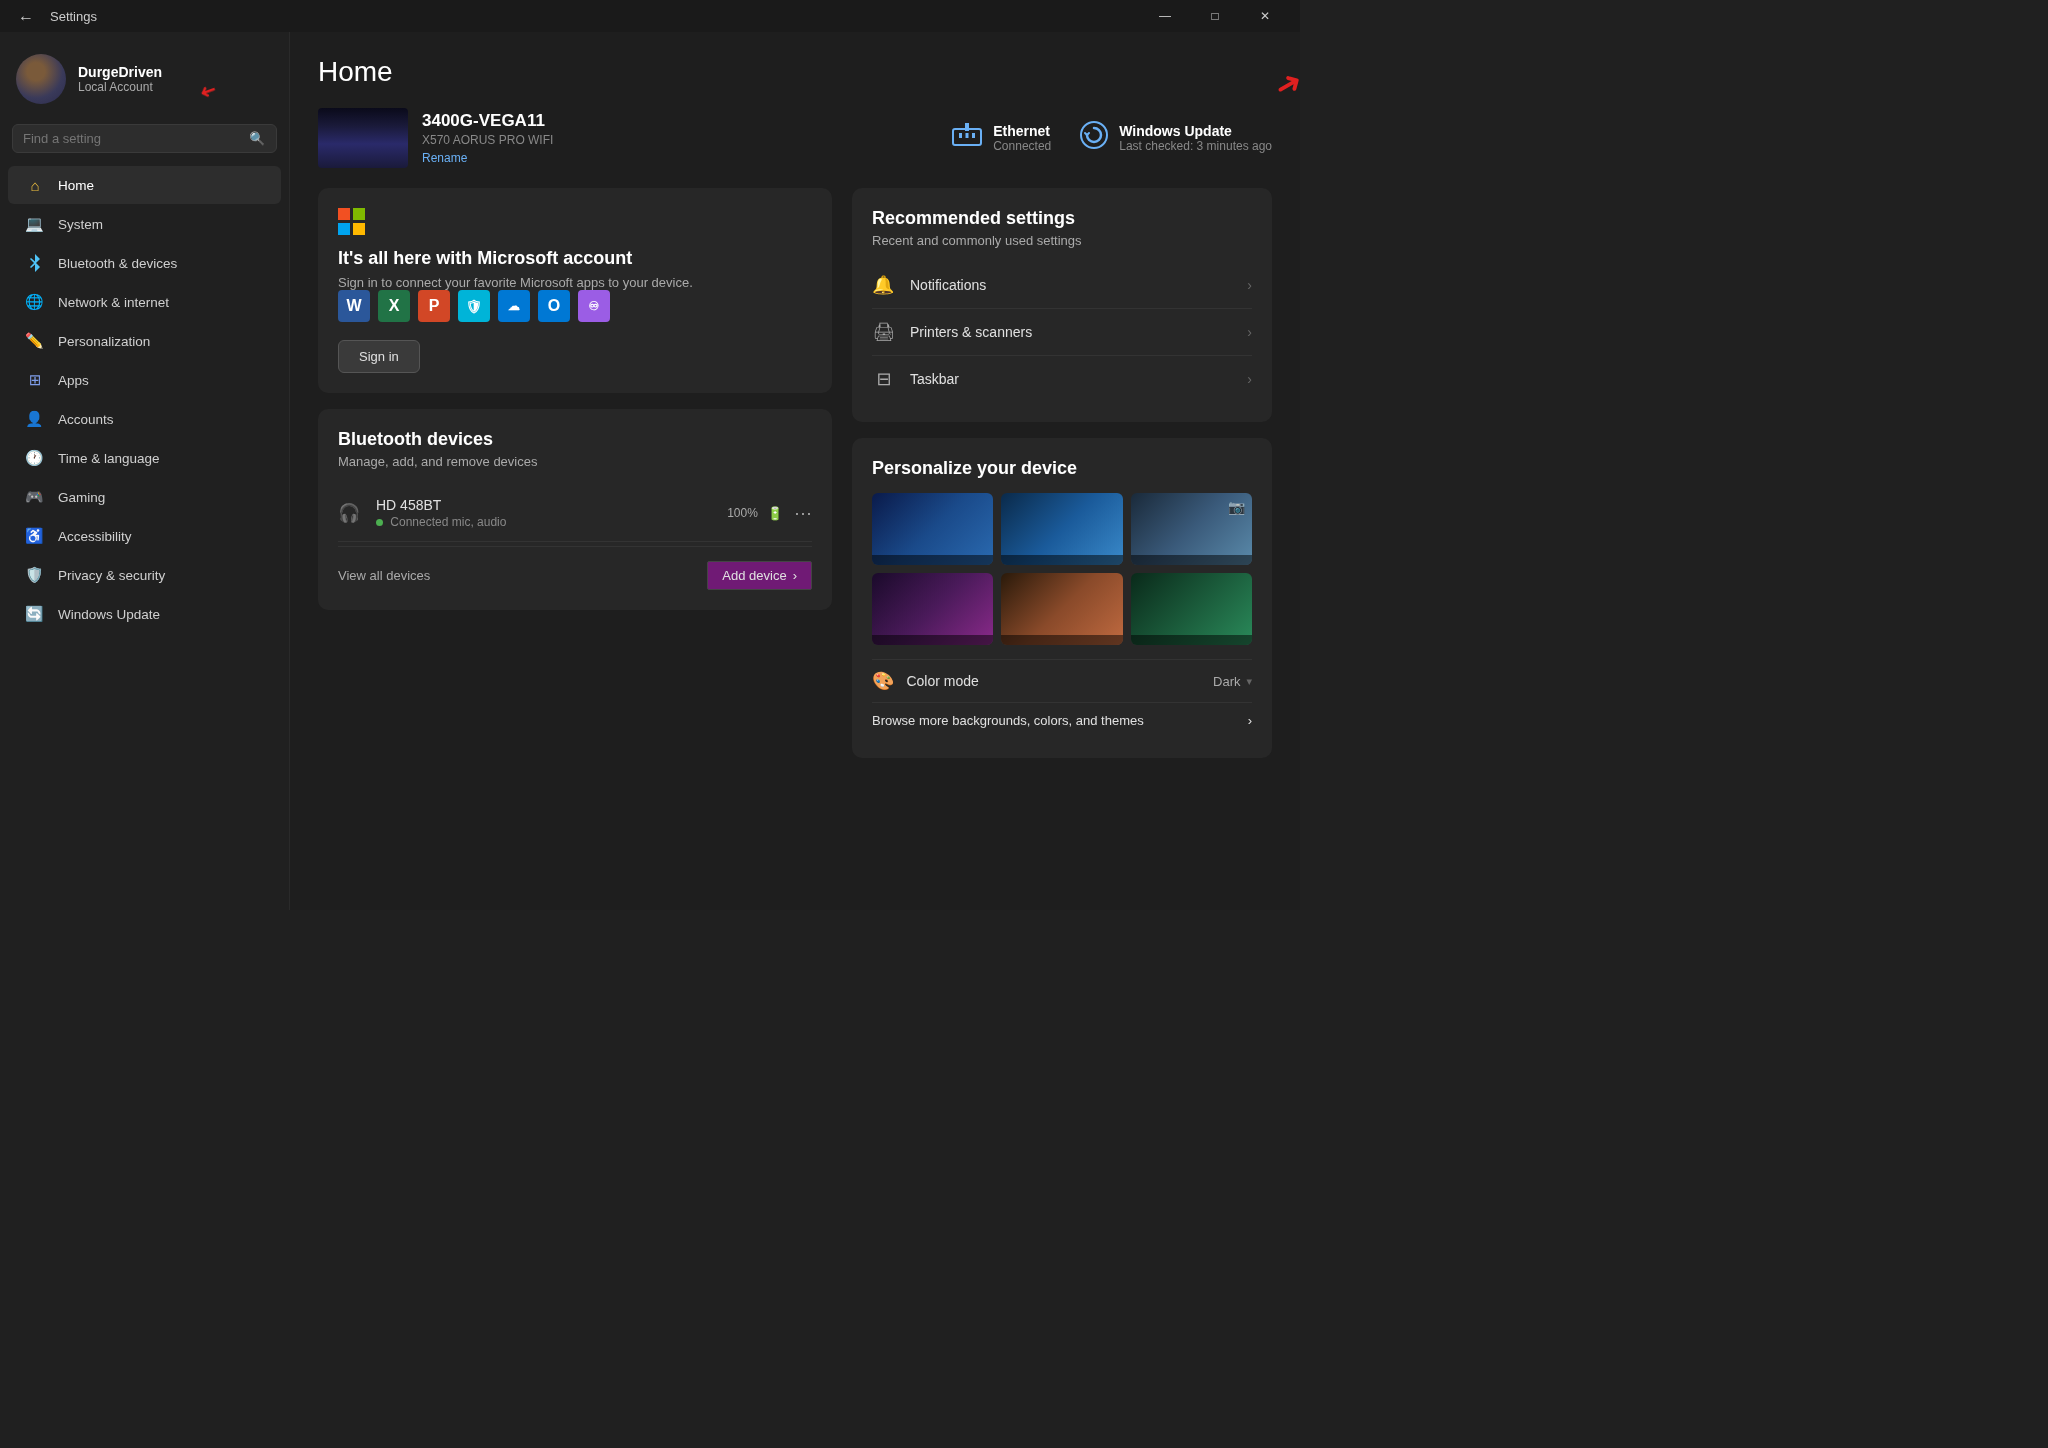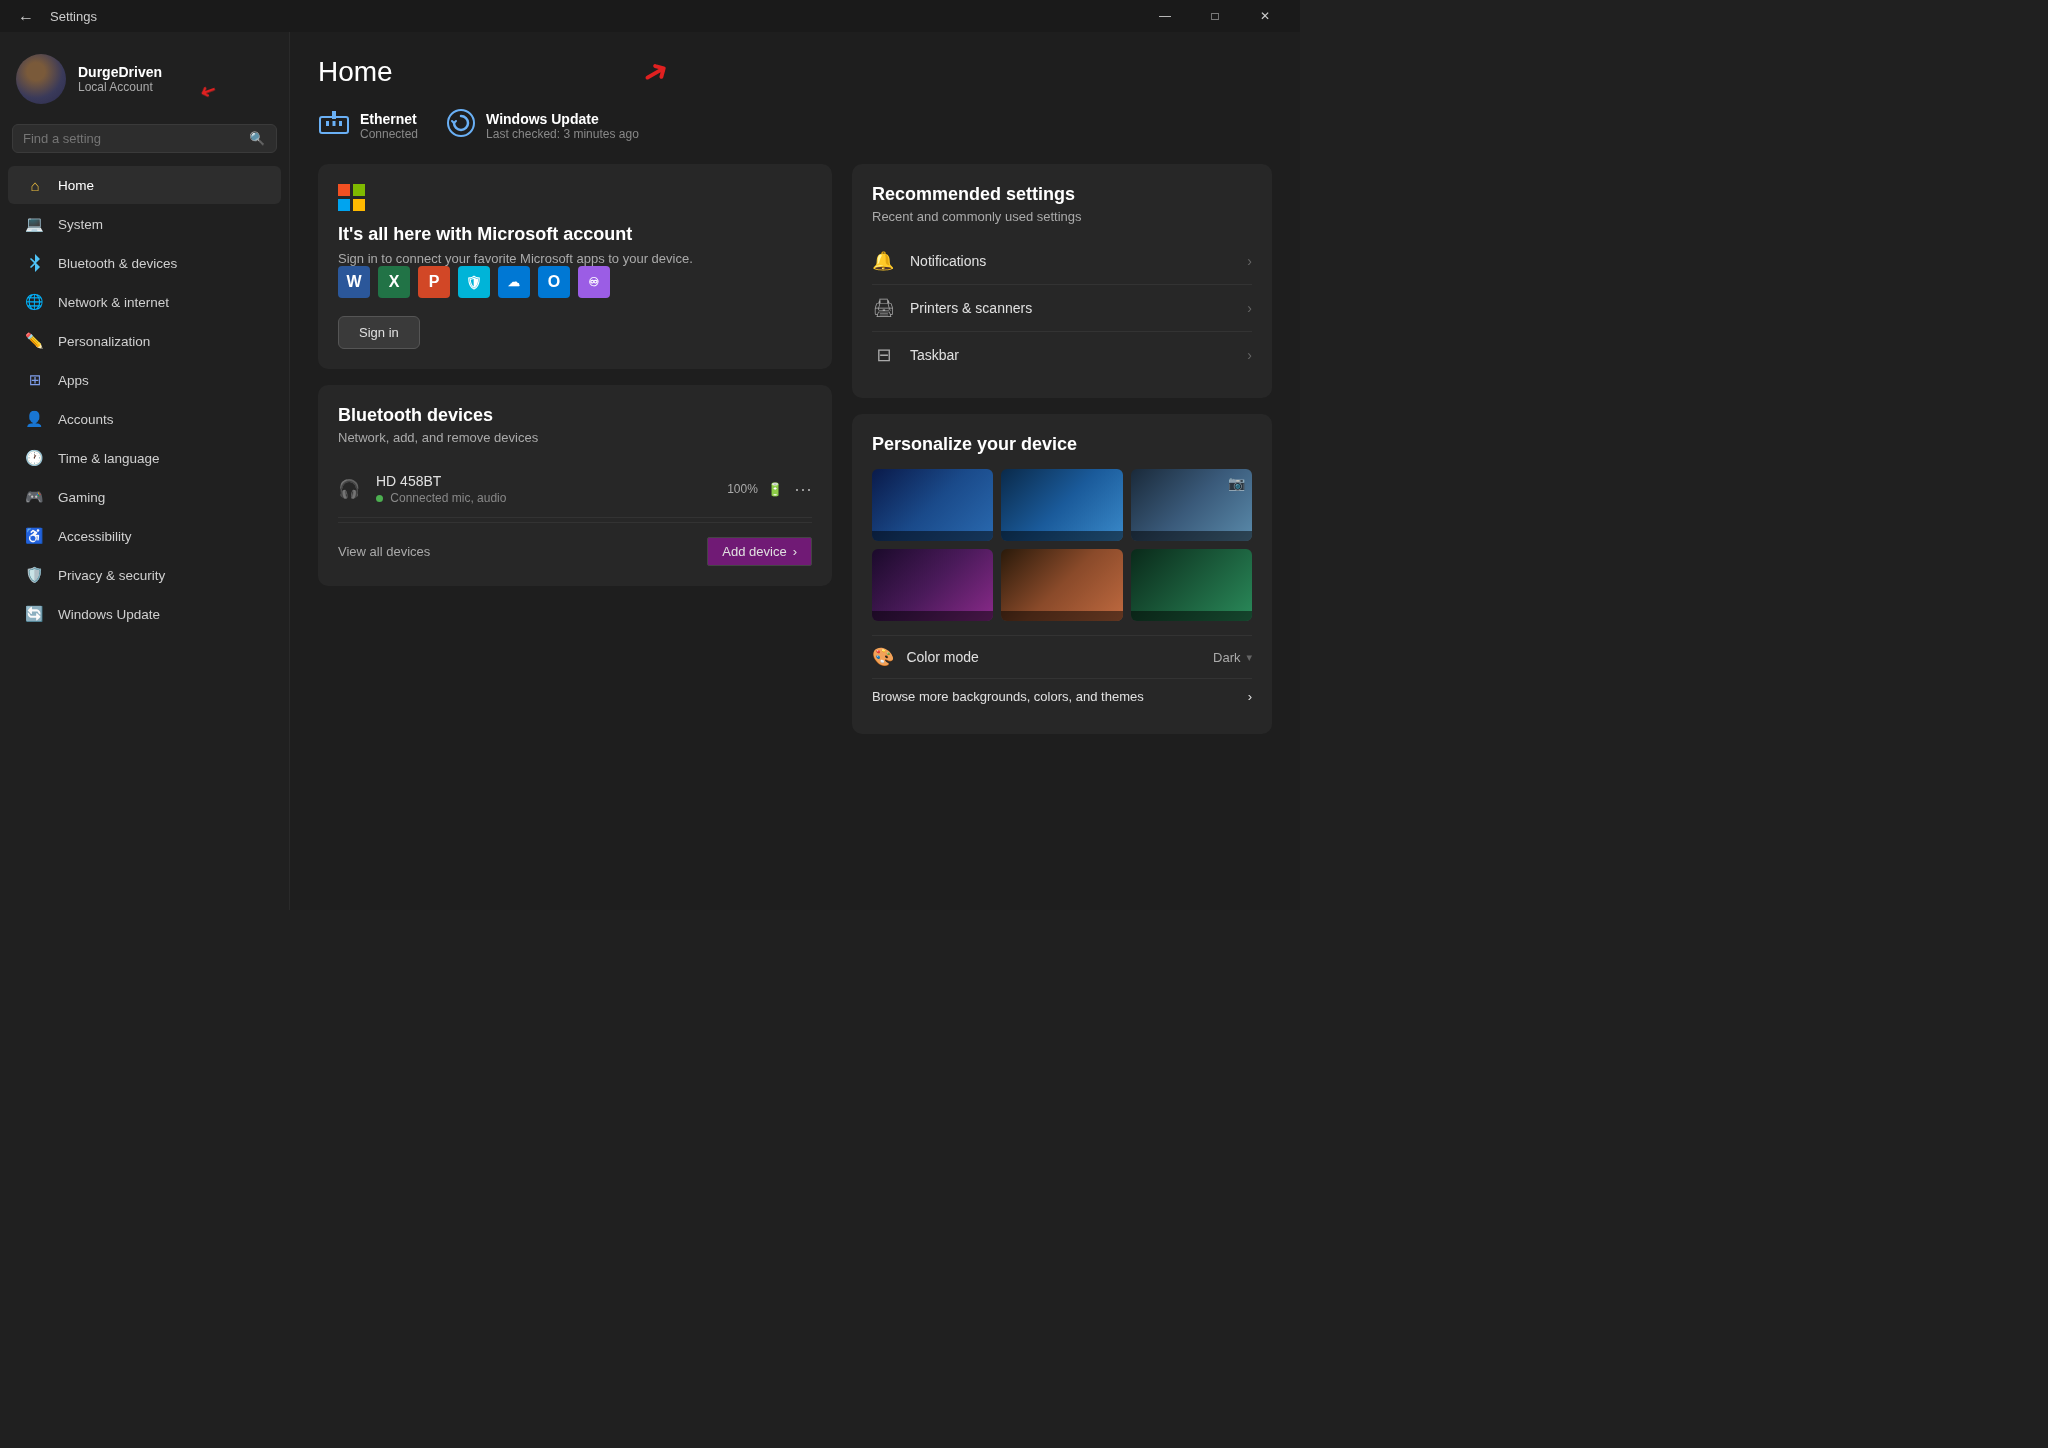--- a/index.html
+++ b/index.html
@@ -525,20 +525,30 @@
         <span>Windows Update</span>
       </div>
     </nav>
   </div>
 
   <div class="main">
 
     <div class="page-title">Home</div>
 
     <div class="top-info">
+      <div class="device-card">
+        <div class="device-thumbnail">
+          <div class="device-thumbnail-inner"></div>
+        </div>
+        <div>
+          <div class="device-name">3400G-VEGA11</div>
+          <div class="device-model">X570 AORUS PRO WIFI</div>
+          <div class="device-rename">Rename</div>
+        </div>
+      </div>
 
       <div class="status-items">
         <div class="status-item">
           <span class="status-icon">
             <svg width="32" height="28" viewBox="0 0 32 28" fill="none">
               <rect x="2" y="8" width="28" height="16" rx="2" stroke="#6ab0f5" stroke-width="2" fill="none"></rect>
               <rect x="8" y="12" width="3" height="5" fill="#6ab0f5"></rect>
               <rect x="14.5" y="12" width="3" height="5" fill="#6ab0f5"></rect>
               <rect x="21" y="12" width="3" height="5" fill="#6ab0f5"></rect>
               <rect x="14" y="2" width="4" height="8" fill="#6ab0f5"></rect>
@@ -590,21 +600,21 @@
             <div class="ms-app-icon app-defender">🛡</div>
             <div class="ms-app-icon app-onedrive">☁</div>
             <div class="ms-app-icon app-outlook">O</div>
             <div class="ms-app-icon app-loop">♾</div>
           </div>
           <button class="sign-in-btn">Sign in</button>
         </div>
 
         <div class="card">
           <div class="bt-title">Bluetooth devices</div>
-          <div class="bt-sub">Network, add, and remove devices</div>
+          <div class="bt-sub">Manage, add, and remove devices</div>
 
 
           <div class="bt-row">
             <span class="bt-row-icon">🎧</span>
             <div class="bt-row-info">
               <div class="bt-row-name">HD 458BT</div>
               <div class="bt-row-sub">
                 <span class="connected-dot"></span>
                 <span>Connected mic, audio</span>
               </div>

